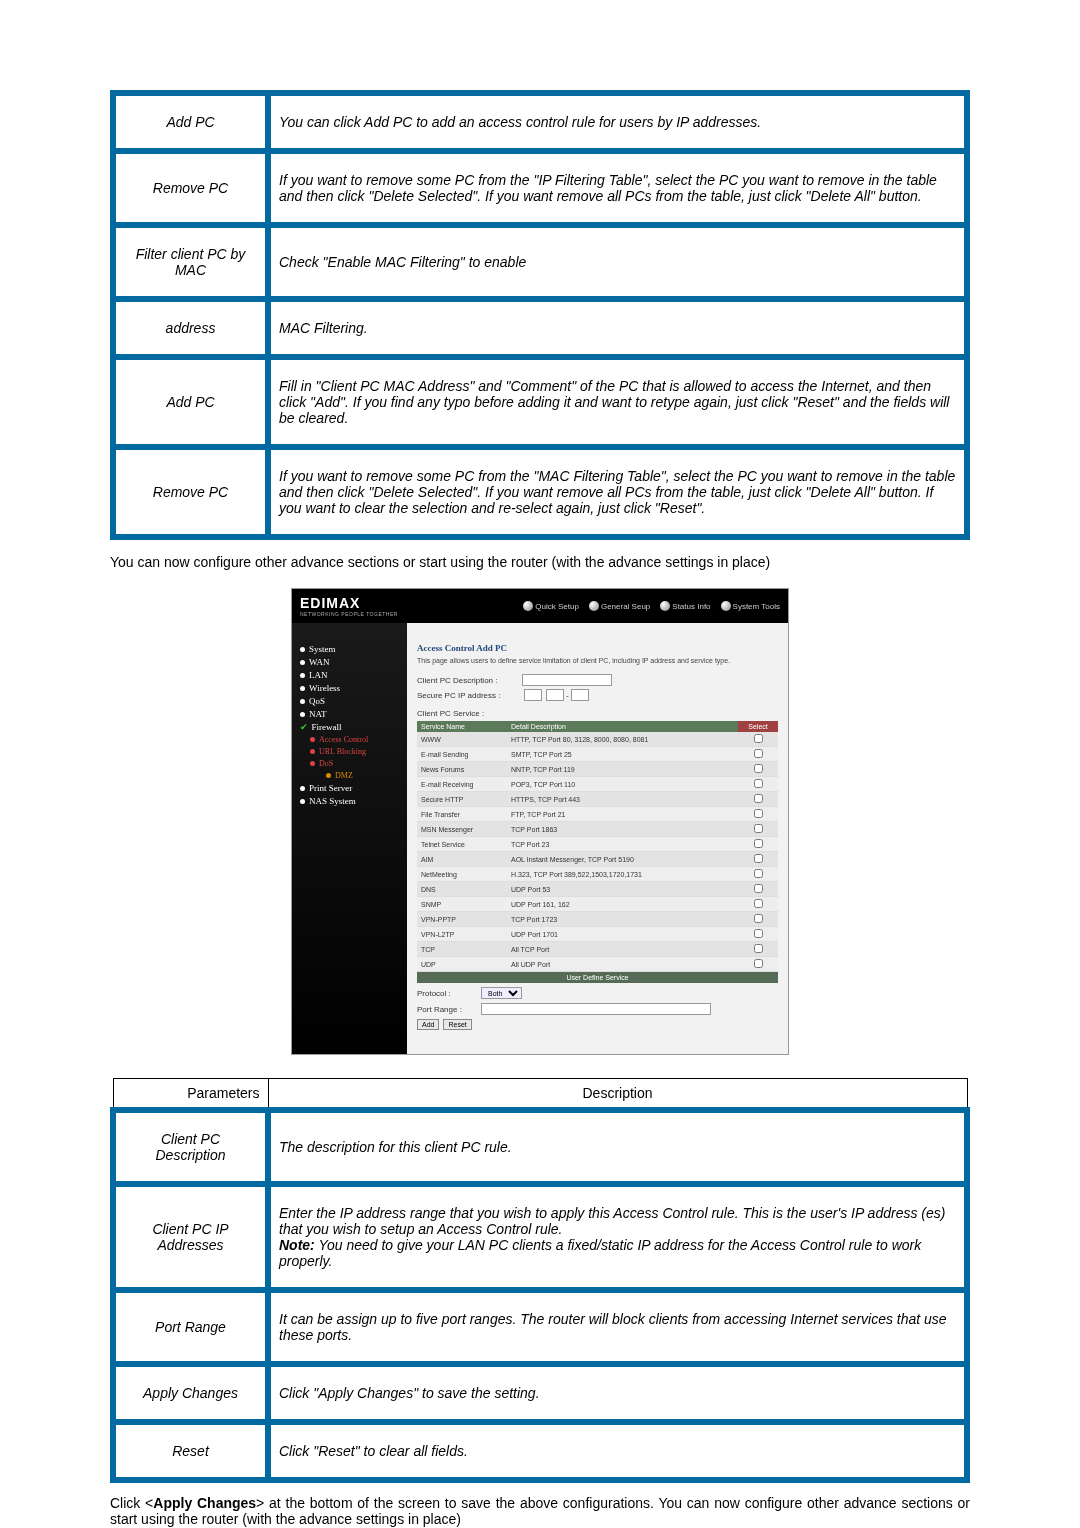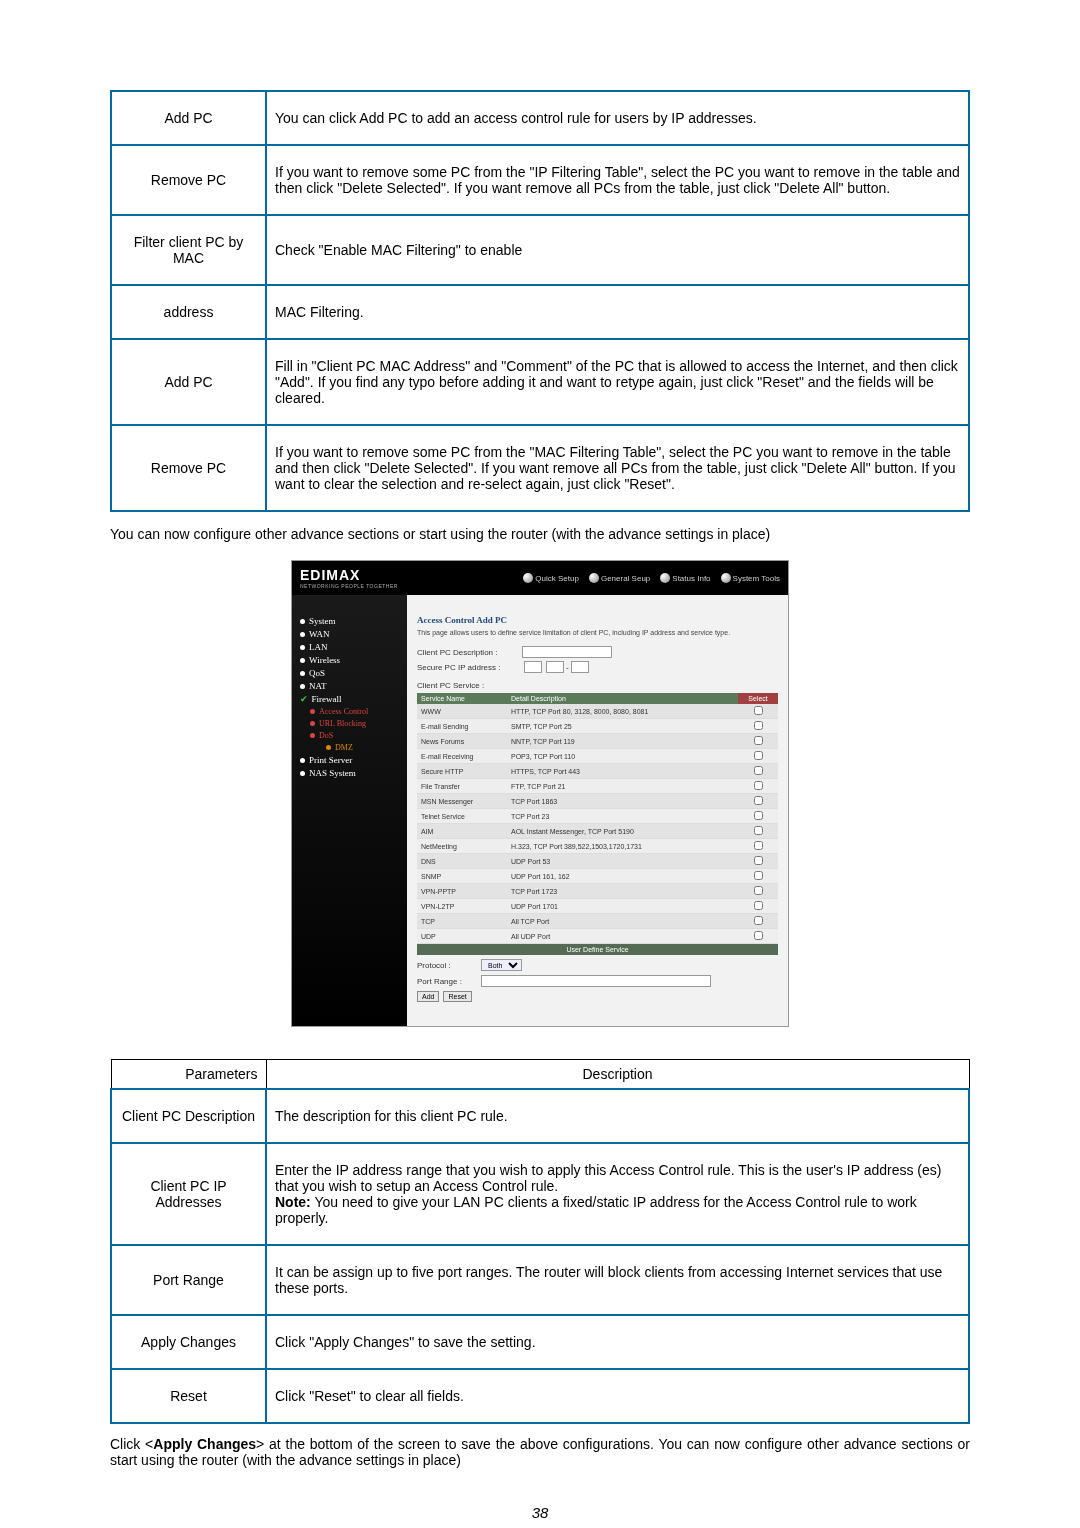--- a/index.html
+++ b/index.html
@@ -1,22 +1,22 @@
 <!DOCTYPE html>
 <html><head>
   <meta charset="utf-8">
   <style>
     * { box-sizing: border-box; margin: 0; padding: 0; }
     body { font-family: Arial, sans-serif; background: #fff; width: 1080px; margin: 0 auto; padding: 90px 110px 40px; font-size: 14px; color: #000; }
     table.doc-table { border-collapse: collapse; width: 100%; margin-bottom: 12px; }
-    table.doc-table td { border: 2px solid #0369a1; padding: 18px 8px; vertical-align: middle; }
+    table.doc-table td { border: 6px solid #0369a1; padding: 18px 8px; vertical-align: middle; font-style: italic; }
     table.doc-table td.param { text-align: center; width: 155px; }
     table.doc-table th { border: 1px solid #000; padding: 6px 8px; text-align: center; font-weight: normal; background: #fff; }
     .intro { margin: 14px 0 18px; }
-    .screenshot { width: 498px; margin: 8px auto 32px; border: 1px solid #999; background: #f0abfc; font-size: 8px; color: #ccc; }
+    .screenshot { width: 498px; margin: 8px auto 23px; border: 1px solid #999; background: #f0abfc; font-size: 8px; color: #ccc; }
     .ss-header { display: flex; align-items: center; justify-content: space-between; padding: 6px 8px; background: #000; }
     .ss-logo { color: #fff; font-weight: bold; font-size: 14px; letter-spacing: 1px; font-family: Arial; }
     .ss-logo-sub { color: #aaa; font-size: 5px; letter-spacing: 0.5px; display:block; font-weight:normal; }
     .ss-nav { display: flex; gap: 10px; font-size: 8px; }
     .ss-nav-item { display: flex; align-items: center; gap: 2px; }
     .ss-nav-item .dot { width: 10px; height: 10px; border-radius: 50%; background: radial-gradient(circle at 30% 30%, #fff, #888); display: inline-block; }
     .ss-body { display: flex; background: linear-gradient(#1a1a1a,#000); min-height: 380px; }
     .ss-sidebar { width: 115px; padding: 18px 8px 8px; color: #fff; font-family: "Times New Roman", serif; font-size: 9px; }
     .ss-sidebar .menu-item { margin: 3px 0; display: flex; align-items: center; gap: 4px; }
     .ss-sidebar .bullet { width: 5px; height: 5px; border-radius: 50%; background: #fff; display: inline-block; }

